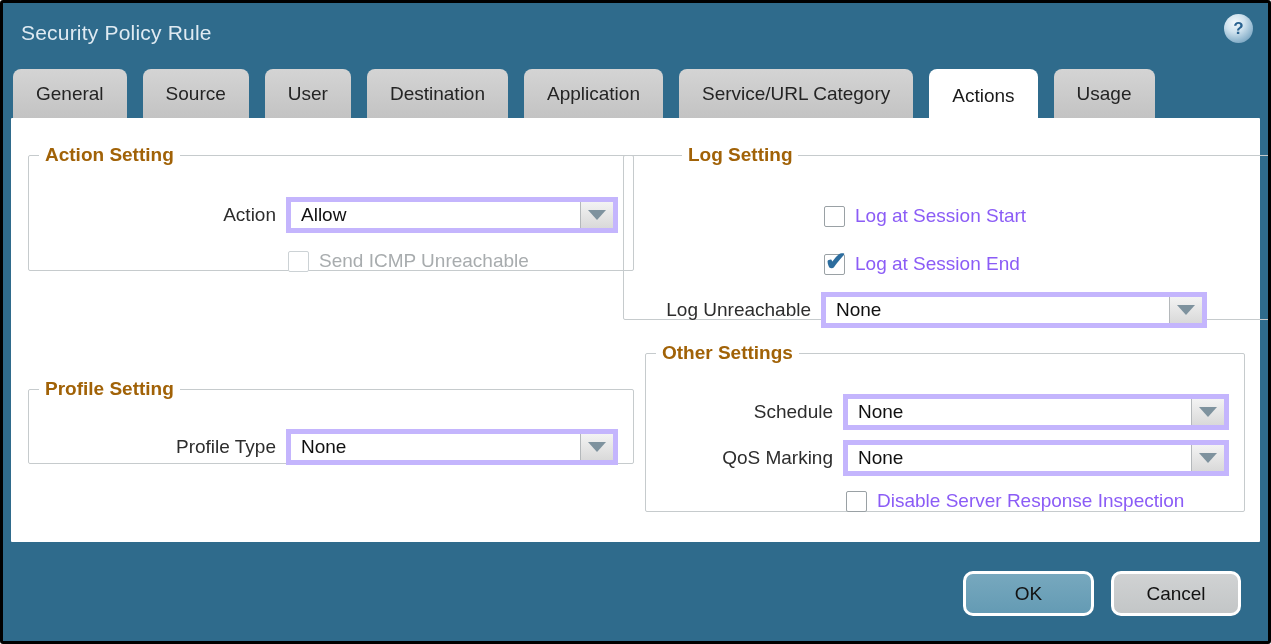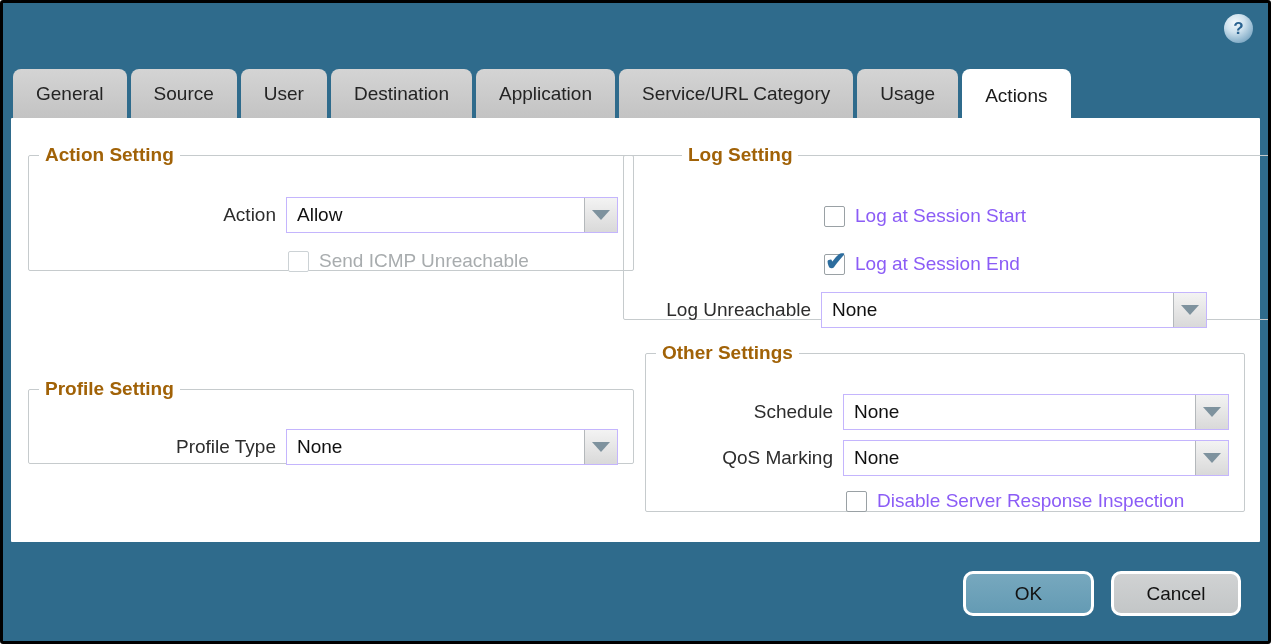--- a/index.html
+++ b/index.html
@@ -48,21 +48,21 @@
     font-size: 17px;
     line-height: 1;
   }
 
   
   .tabs {
     position: absolute;
     left: 10px;
     top: 66px;
     display: flex;
-    gap: 4px;
+    gap: 16px;
     align-items: flex-start;
     z-index: 2;
   }
   .tab {
     height: 49px;
     padding: 0 23px;
     display: flex;
     align-items: center;
     background: linear-gradient(#d4d4d4, #c3c3c3);
     border-radius: 8px 8px 0 0;
@@ -113,21 +113,21 @@
     color: #2d2d2d;
     text-align: right;
     white-space: nowrap;
   }
 
   
   .dropdown {
     position: absolute;
     display: flex;
     height: 36px;
-    border: 1px solid #c4b5fd;
+    border: 5px solid #c4b5fd;
     background: #ffffff;
     cursor: pointer;
   }
   .dd-value {
     flex: 1;
     display: flex;
     align-items: center;
     padding-left: 10px;
     font-size: 19px;
     color: #101010;
@@ -195,33 +195,34 @@
     font-family: "Liberation Sans", sans-serif;
   }
   .btn-ok     { left: 960px;  width: 131px; background: linear-gradient(#77a8be, #649bb4); }
   .btn-cancel { left: 1108px; width: 130px; background: linear-gradient(#d0d2d3, #c3c6c7); }
 </style>
 </head>
 <body>
 
 <div class="dialog">
 
+  <div class="title">Security Policy Rule</div>
   <div class="help-icon">
       <span>?</span>
     </div>
 
   <div class="tabs">
     <div class="tab">General</div>
     <div class="tab">Source</div>
     <div class="tab">User</div>
     <div class="tab">Destination</div>
     <div class="tab">Application</div>
     <div class="tab">Service/URL Category</div>
+    <div class="tab active">Actions</div>
     <div class="tab">Usage</div>
-    <div class="tab active">Actions</div>
   </div>
 
   <div class="panel">
 
     <fieldset class="fs-action">
       <legend>Action Setting</legend>
       <div class="form-label" style="left:10px; top:38px; width:237px;">Action</div>
       <div class="dropdown" style="left:257px; top:31px; width:332px;">
         <span class="dd-value">Allow</span>
         <span class="dd-btn">

